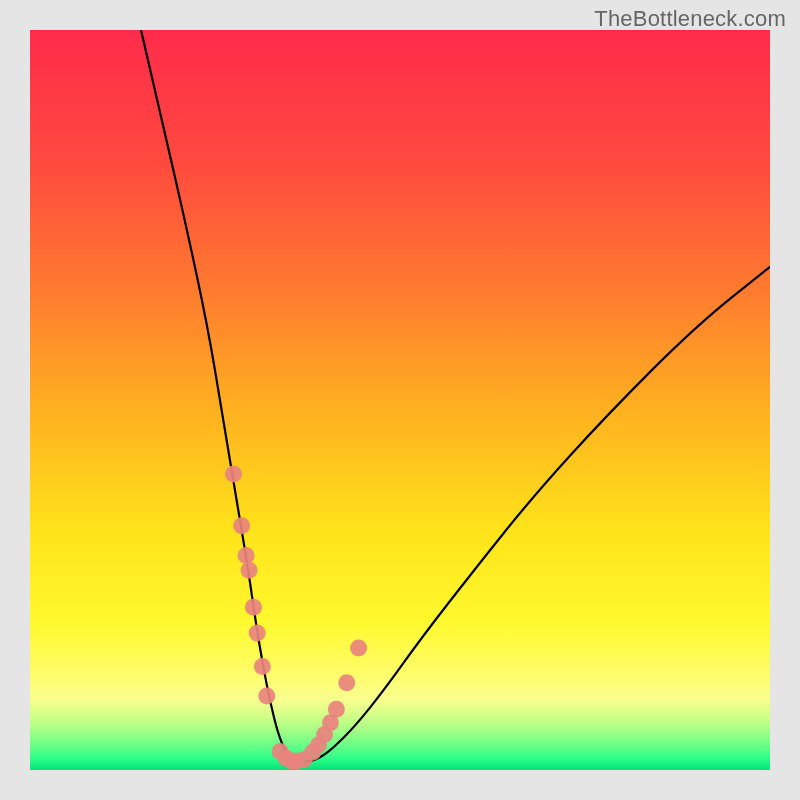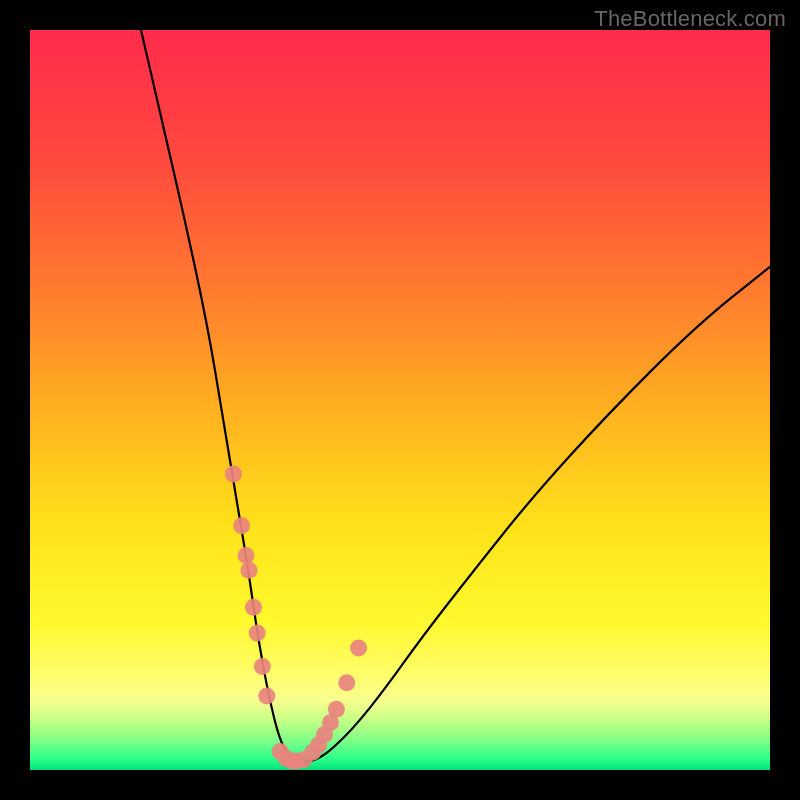--- a/index.html
+++ b/index.html
@@ -8,21 +8,21 @@
     width: 800px;
     height: 800px;
     overflow: hidden;
     background: #fff;
     font-family: Arial, Helvetica, sans-serif;
   }
   .stage {
     position: relative;
     width: 800px;
     height: 800px;
-    background: #000000;
+    background: #e5e5e5;
   }
   .watermark {
     position: absolute;
     top: 6px;
     right: 14px;
     color: #666;
     font-size: 22px;
     font-weight: 400;
     letter-spacing: 0.2px;
     z-index: 5;

